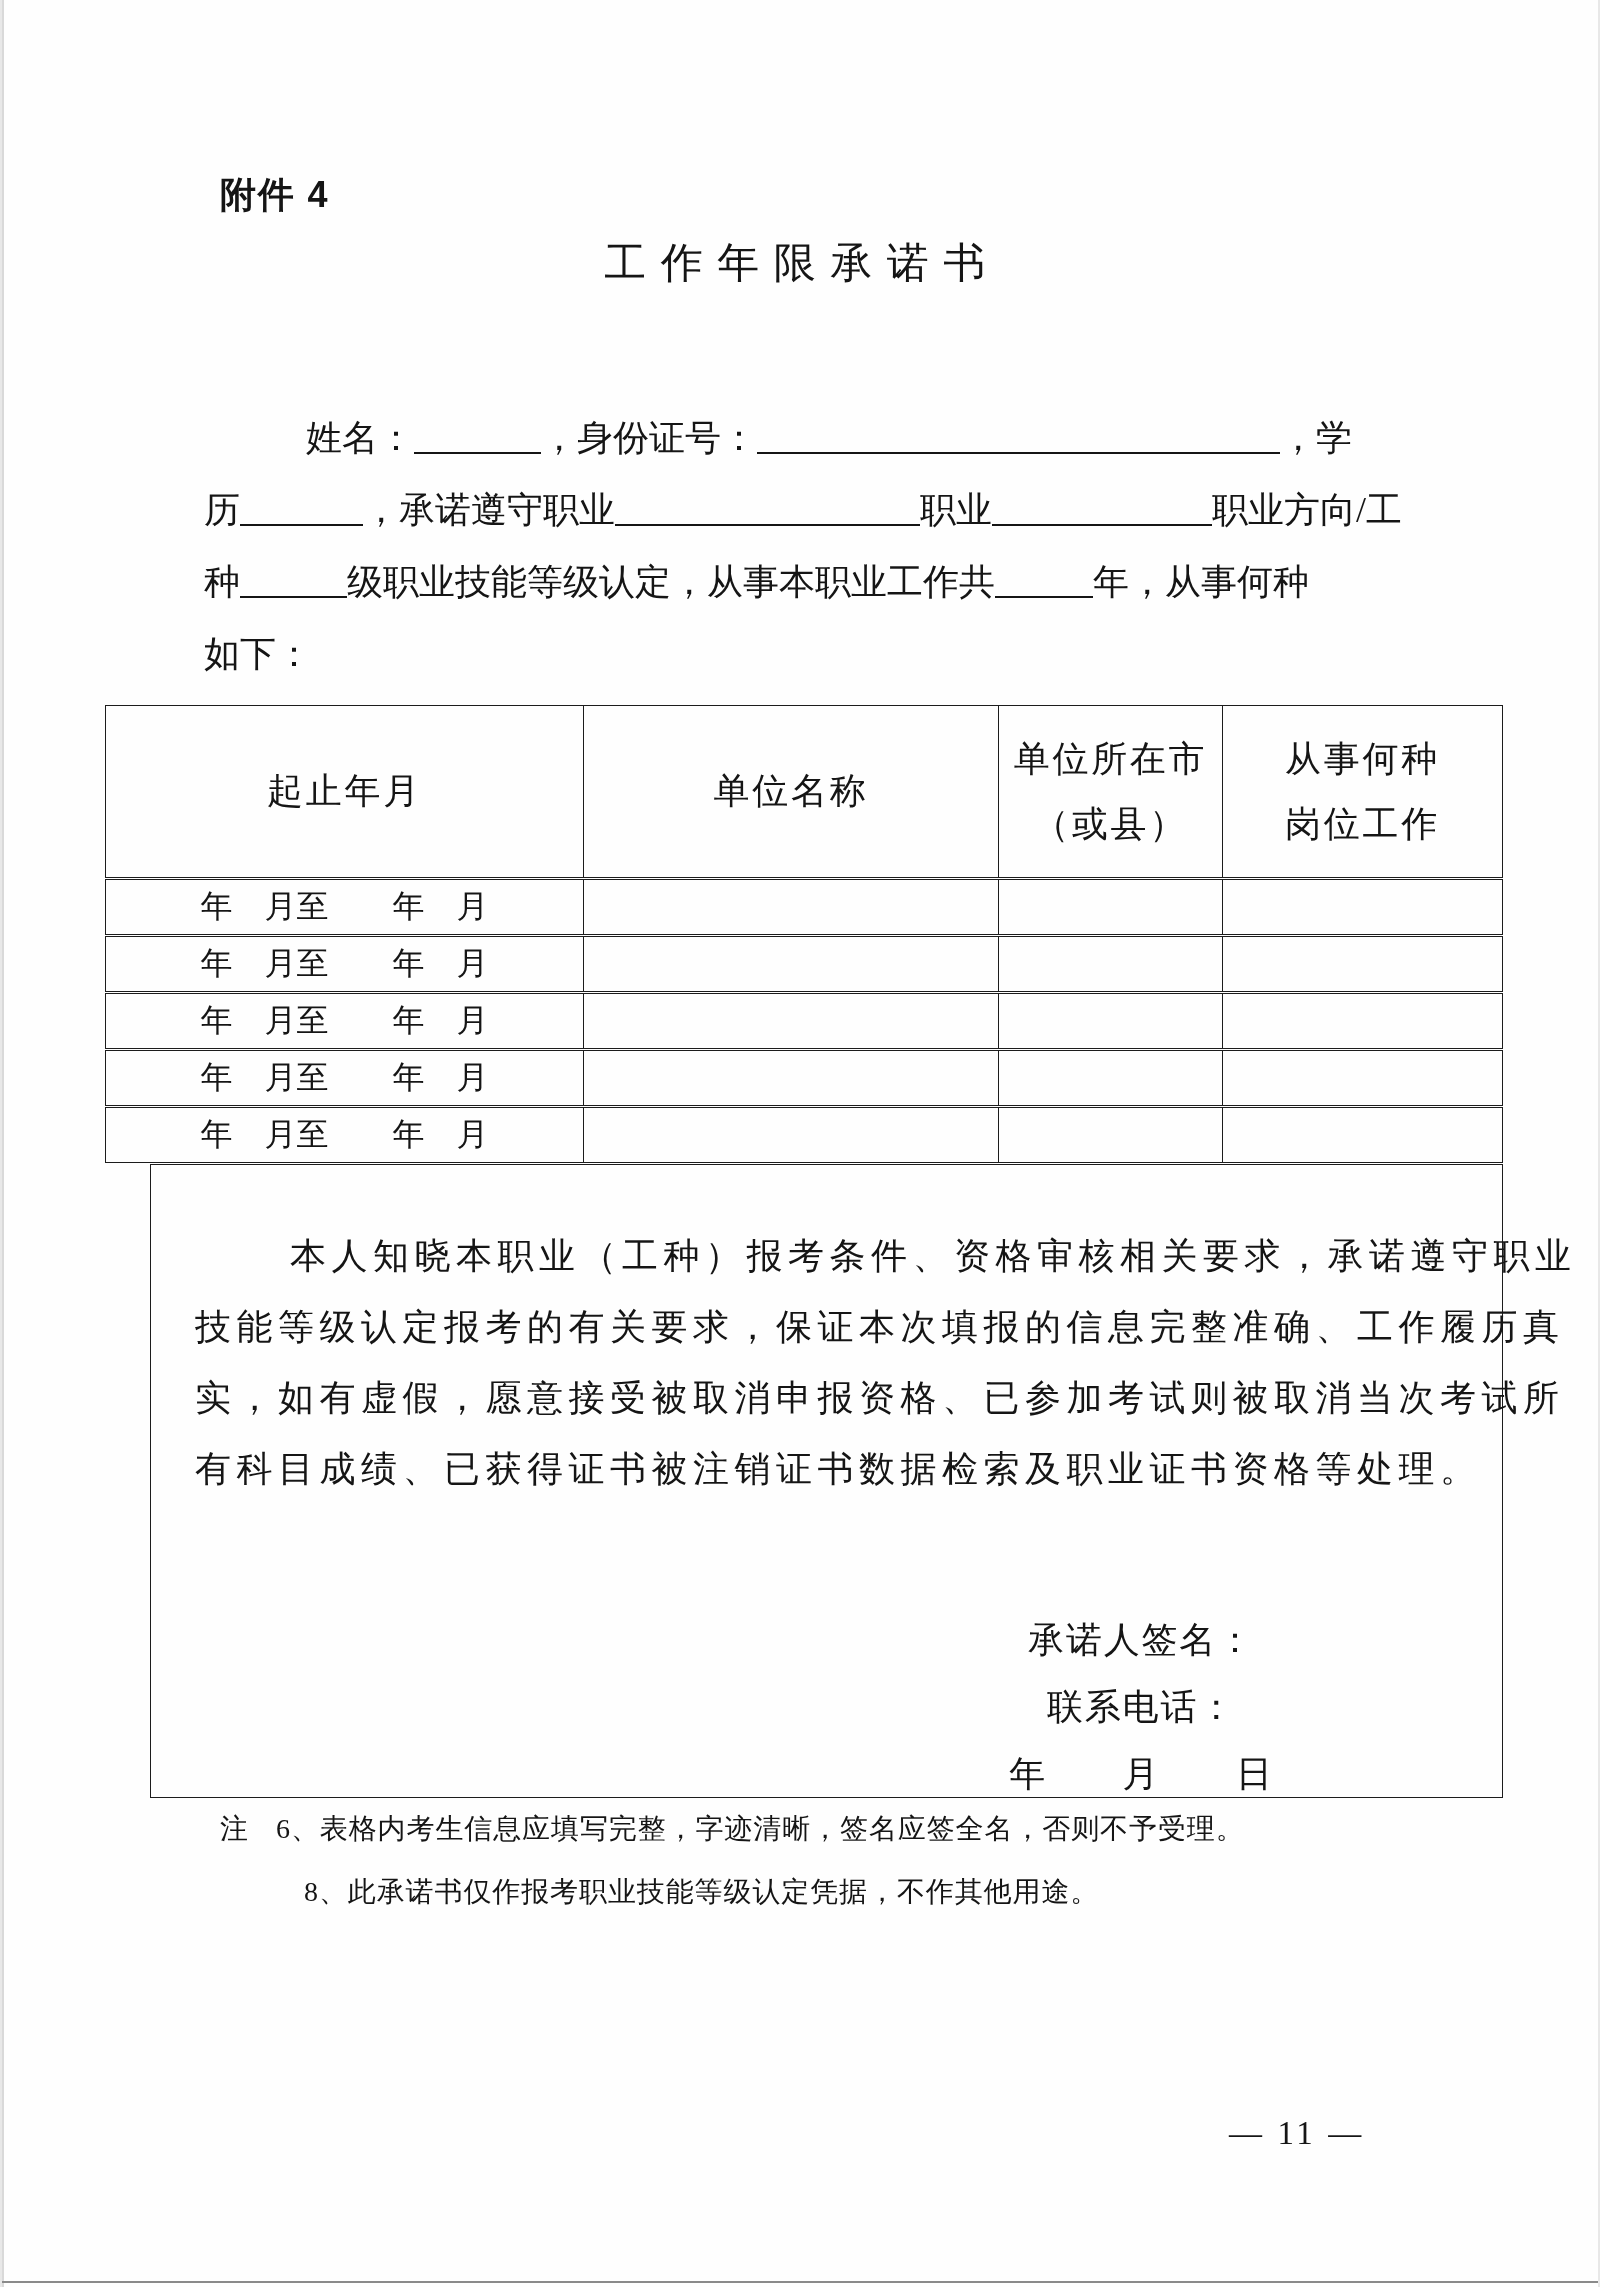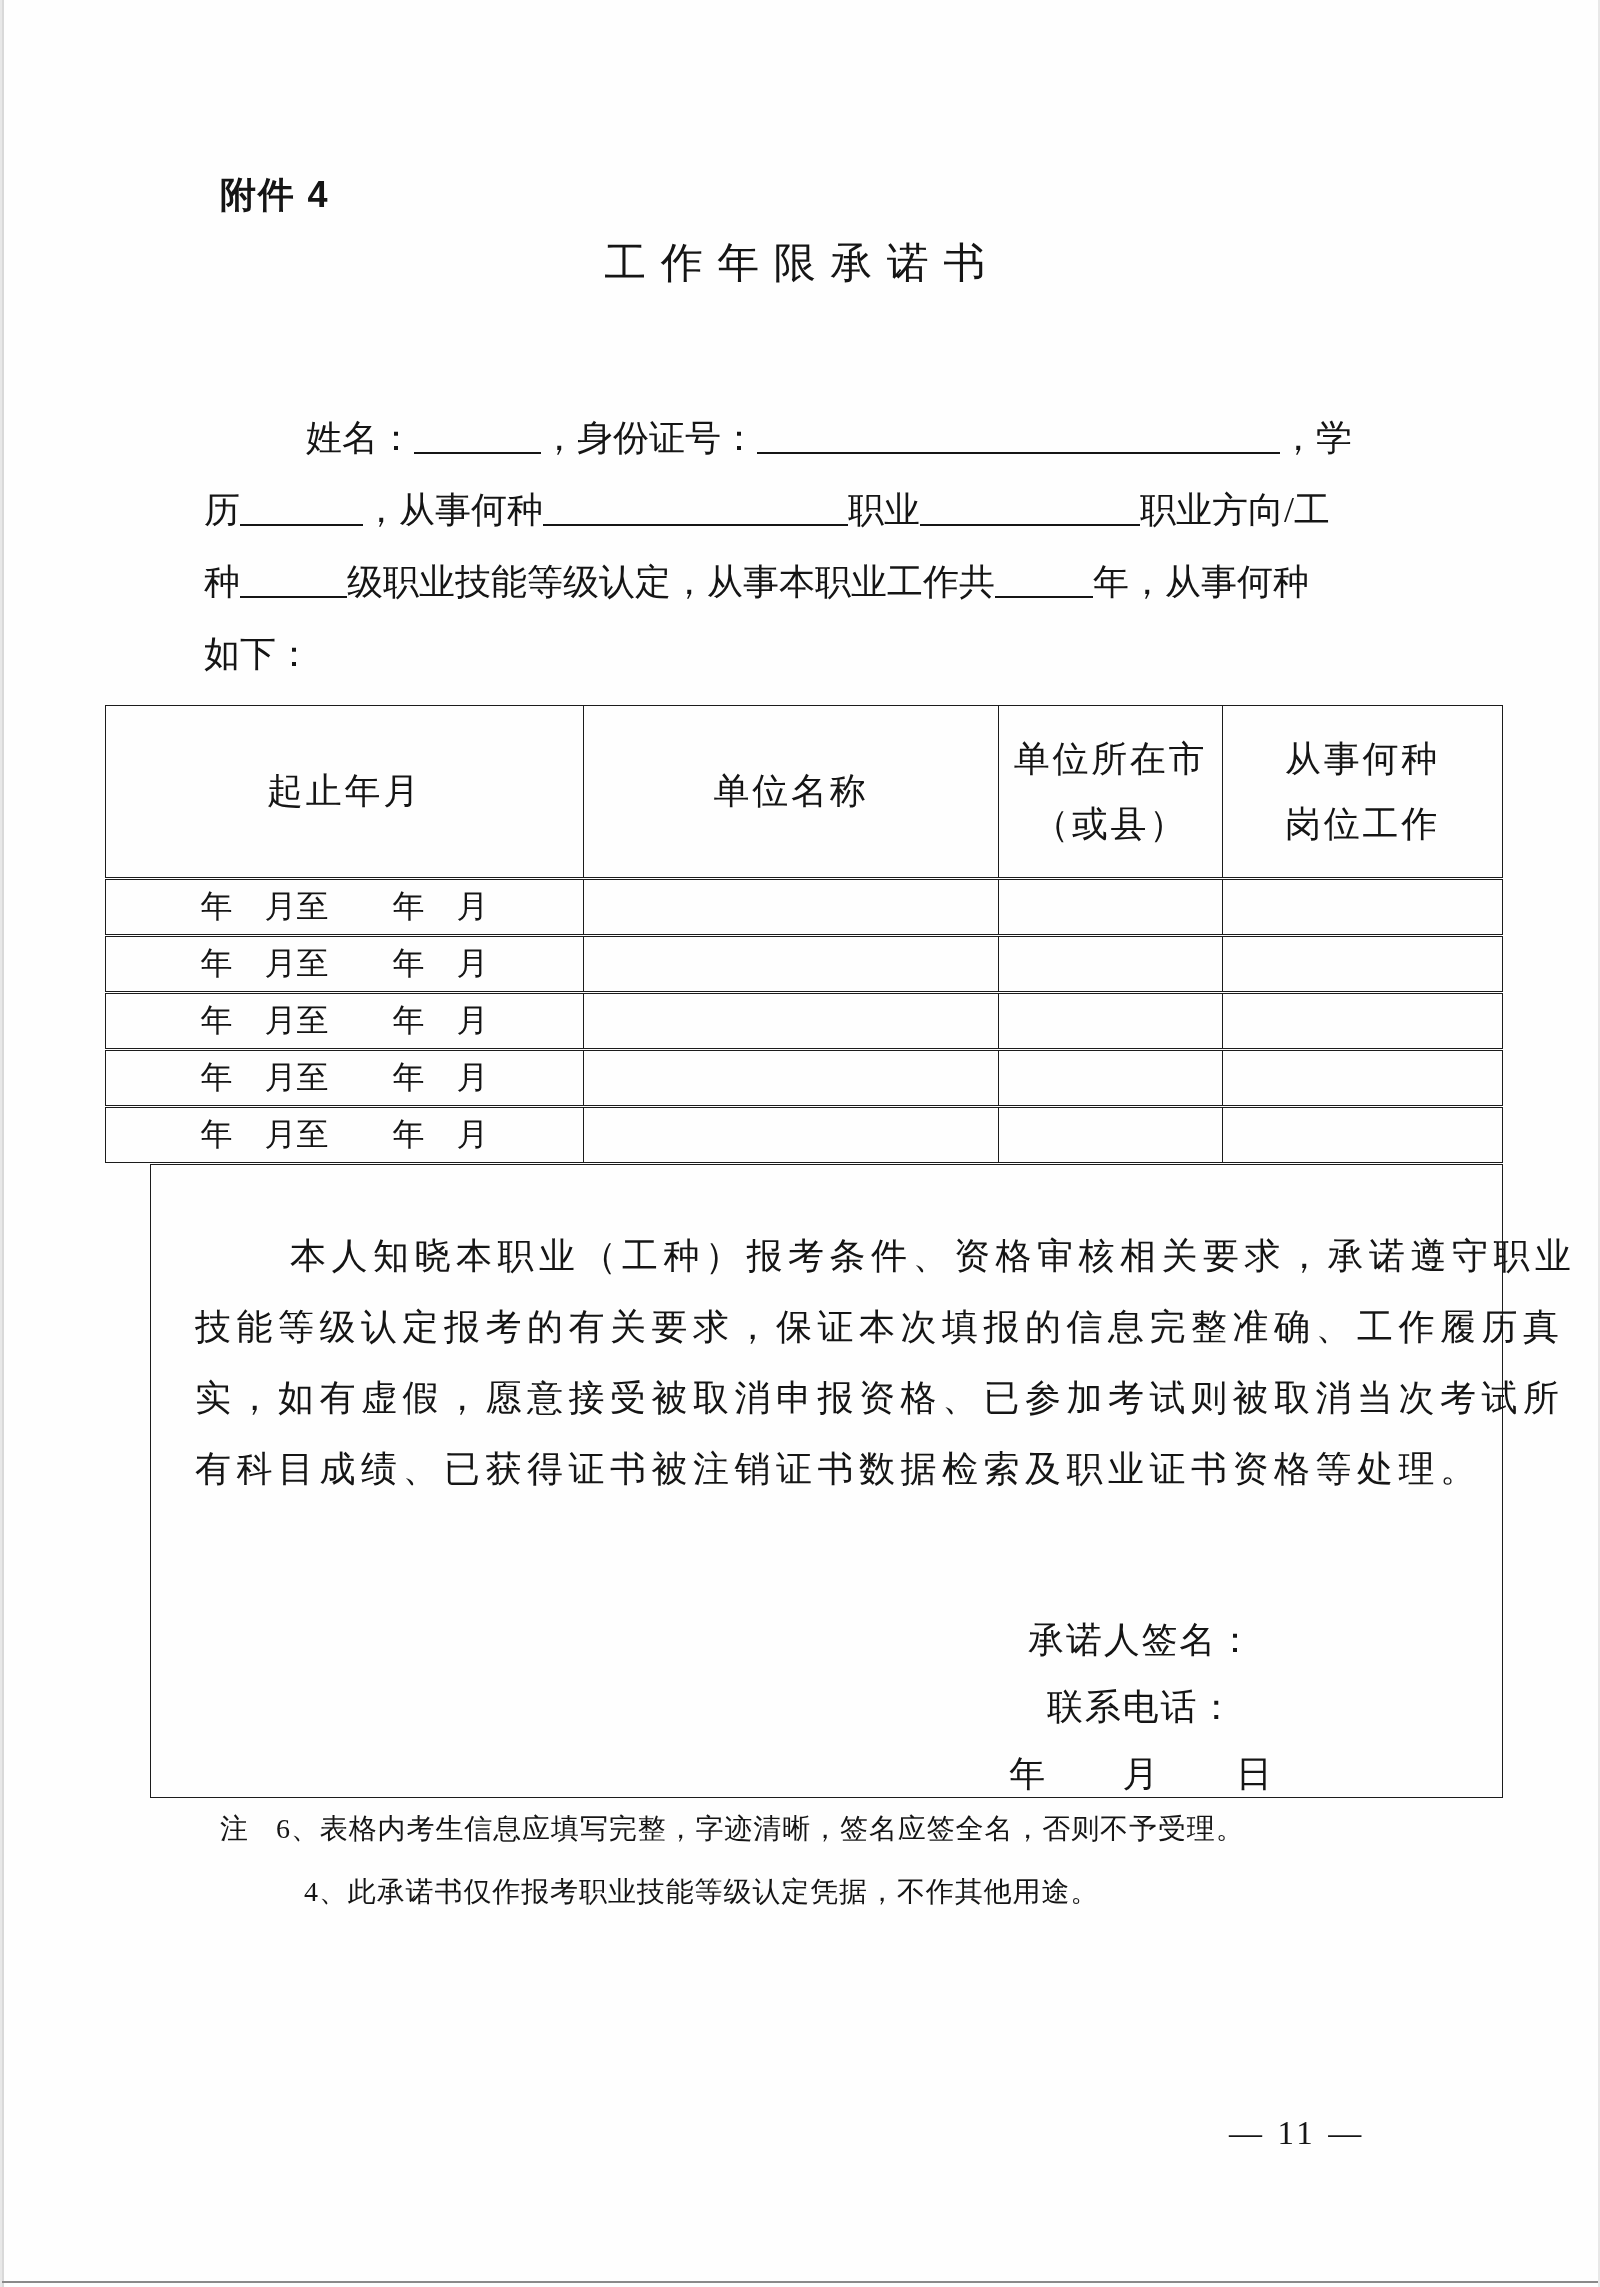--- a/index.html
+++ b/index.html
@@ -101,21 +101,21 @@
 
   <div class="attachment">附件 4</div>
 
   <div class="title">工作年限承诺书</div>
 
   <div class="intro">
     <div class="iline indent1">
       <span>姓名：</span><span class="blank" style="width:127px"></span><span>，身份证号：</span><span class="blank" style="width:523px"></span><span>，学</span>
     </div>
     <div class="iline">
-      <span>历</span><span class="blank" style="width:123px"></span><span>，从事何种</span><span class="blank" style="width:305px"></span><span>职业</span><span class="blank" style="width:220px"></span><span>职业方向/工</span>
+      <span>历</span><span class="blank" style="width:123px"></span><span>，承诺遵守职业</span><span class="blank" style="width:305px"></span><span>职业</span><span class="blank" style="width:220px"></span><span>职业方向/工</span>
     </div>
     <div class="iline">
       <span>种</span><span class="blank" style="width:107px"></span><span>级职业技能等级认定，从事本职业工作共</span><span class="blank" style="width:98px"></span><span>年，从事何种</span>
     </div>
     <div class="iline">
       <span>如下：</span>
     </div>
   </div>
 
   <div class="tablewrap">
@@ -172,21 +172,21 @@
       <div class="sig sig3">年　　月　　日</div>
     </div>
 
   </div>
 
   <div class="notes">
     <div class="nline">
       <span class="nprefix">注</span><span>6、表格内考生信息应填写完整，字迹清晰，签名应签全名，否则不予受理。</span>
     </div>
     <div class="nline nline2">
-      <span>4、此承诺书仅作报考职业技能等级认定凭据，不作其他用途。</span>
+      <span>8、此承诺书仅作报考职业技能等级认定凭据，不作其他用途。</span>
     </div>
   </div>
 
   <div class="pagenum">— 11 —</div>
 
   <div class="scan-edge-bottom"></div>
 
 </div>
 
 

